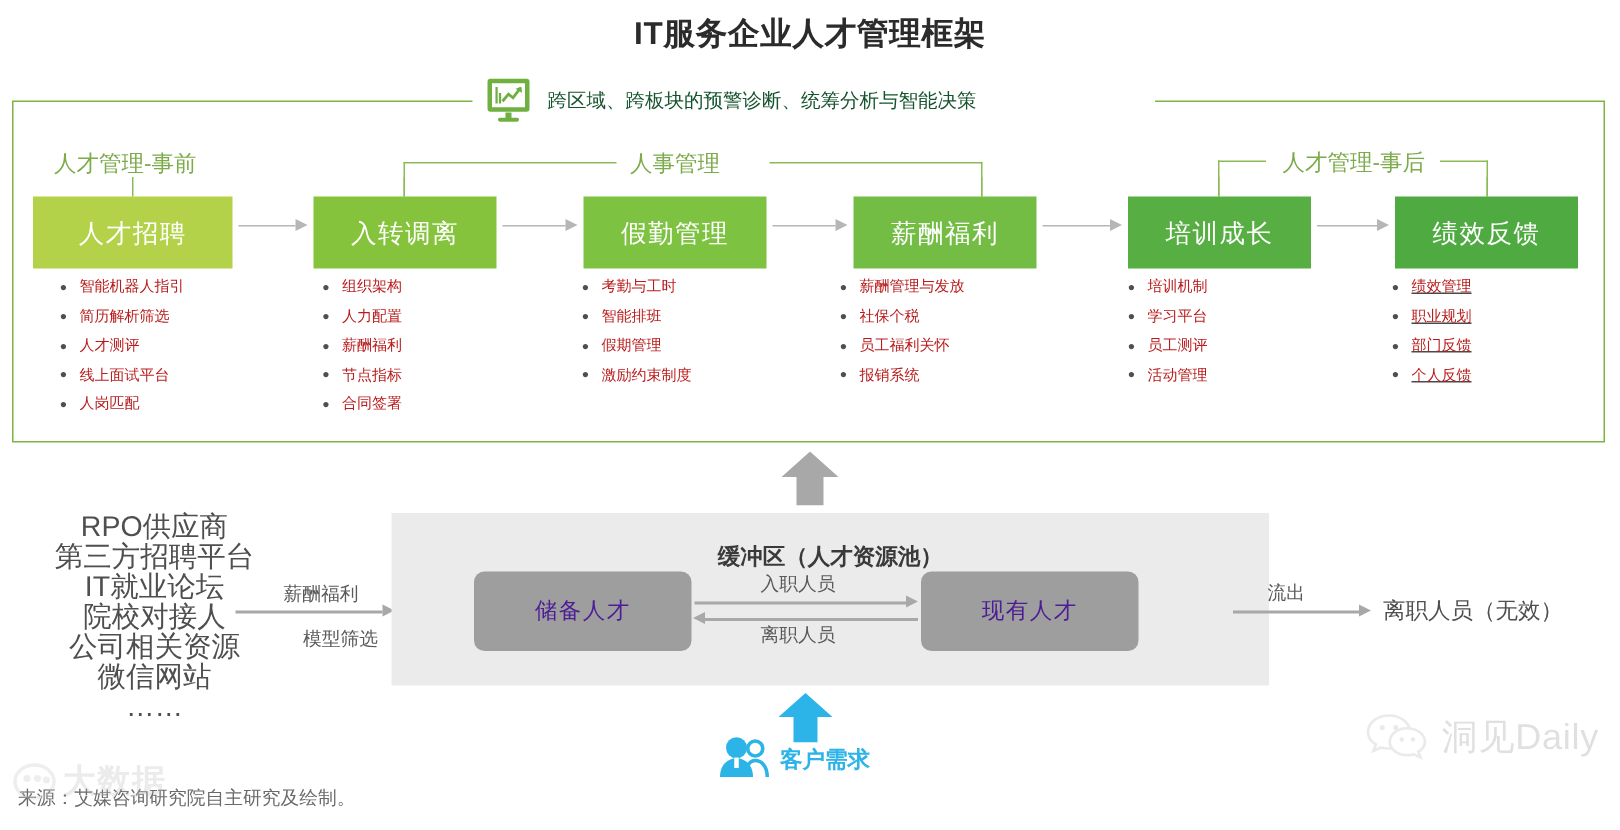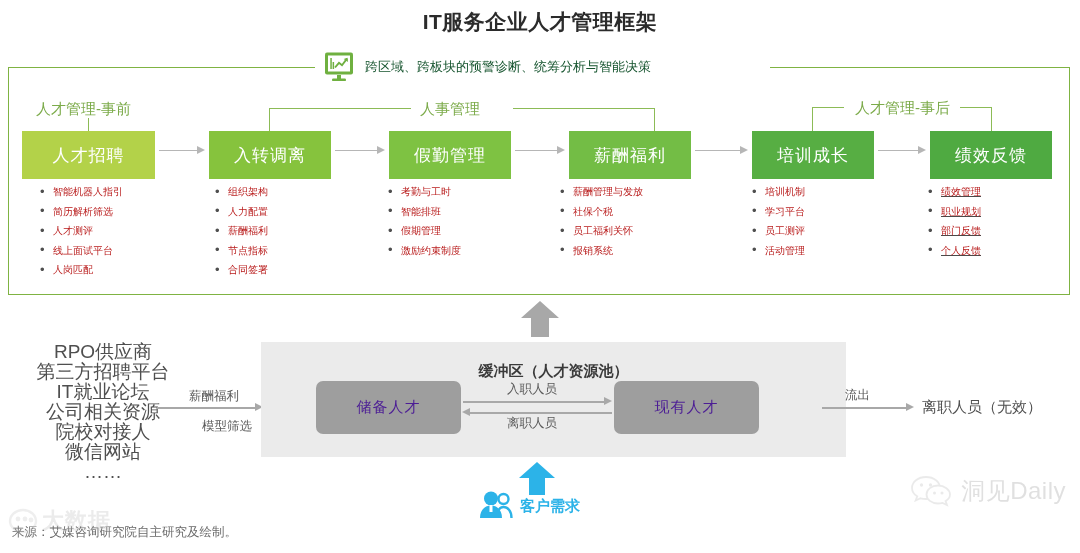--- a/index.html
+++ b/index.html
@@ -398,22 +398,22 @@
 <div id="up-arrow-gray">
   <svg width="38" height="36" viewBox="0 0 38 36">
     <polygon points="19,0 38,17 28,17 28,36 10,36 10,17 0,17" fill="#a8a8a8"></polygon>
   </svg>
 </div>
 
 <div id="source-list">
   <div>RPO供应商</div>
   <div>第三方招聘平台</div>
   <div>IT就业论坛</div>
+  <div>院校对接人</div>
   <div>公司相关资源</div>
-  <div>院校对接人</div>
   <div>微信网站</div>
   <div>……</div>
 </div>
 
 <div class="flow-label" style="left:189px; top:388px;">薪酬福利</div>
 <div class="flow-label" style="left:202px; top:418px;">模型筛选</div>
 <div class="g-shaft" style="left:157px; top:407px; width:98px;"></div>
 <div class="g-head-r" style="left:255px; top:403px;"></div>
 
 <div id="buffer-zone"></div>

